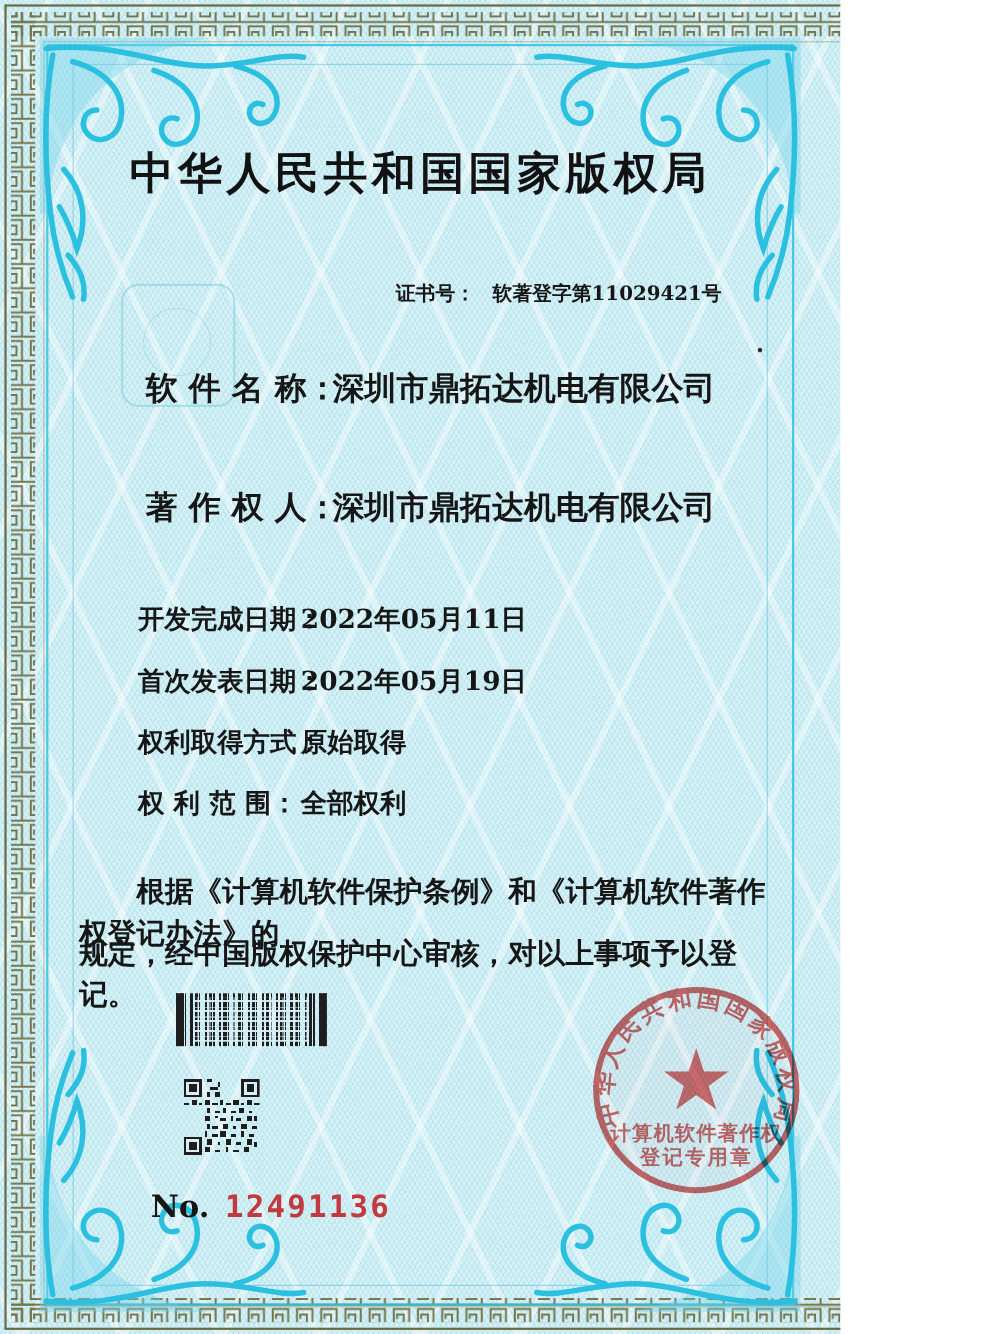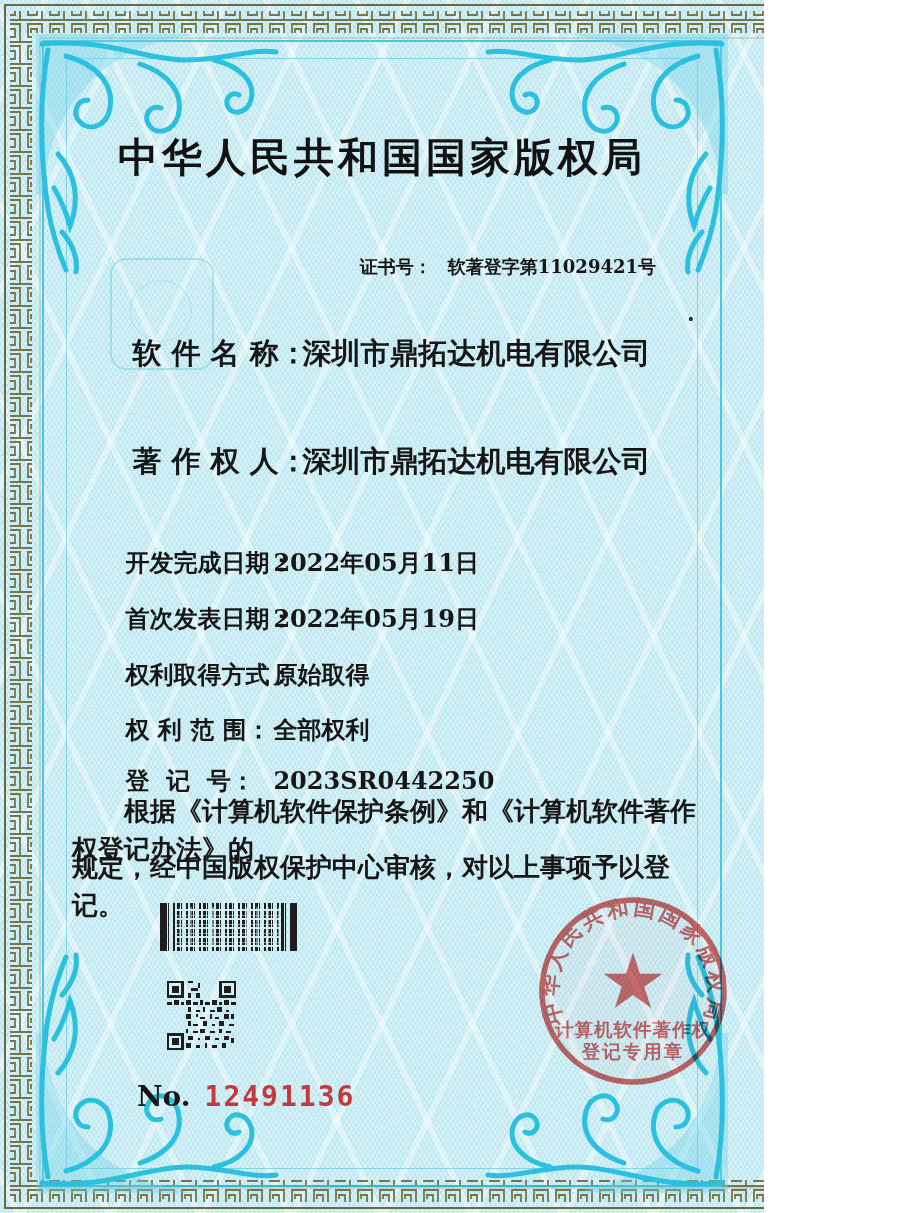--- a/index.html
+++ b/index.html
@@ -155,23 +155,20 @@
   </div>
   <div class="row lower r-pub">
     <span class="label">首次发表日期：</span><span class="value">2022年05月19日</span>
   </div>
   <div class="row lower r-acq">
     <span class="label">权利取得方式：</span><span class="value">原始取得</span>
   </div>
   <div class="row lower r-scope">
     <span class="label">权 利 范 围：</span><span class="value">全部权利</span>
   </div>
-  <div class="row lower r-reg">
-    <span class="label">登  记  号：</span><span class="value">2023SR0442250</span>
-  </div>
 
   <div class="statement st1">根据《计算机软件保护条例》和《计算机软件著作权登记办法》的</div>
   <div class="statement st2">规定，经中国版权保护中心审核，对以上事项予以登记。</div>
 
   <div class="barcode"></div>
   <svg class="qr" viewBox="0 0 29 29" shape-rendering="crispEdges">
     <path fill="#1e1e1e" d="M0,0h7v7h-7z M22,0h7v7h-7z M0,22h7v7h-7z"></path>
     <path fill="#d7f0f5" d="M1,1h5v5h-5z M23,1h5v5h-5z M1,23h5v5h-5z"></path>
     <path fill="#1e1e1e" d="M2,2h3v3h-3z M24,2h3v3h-3z M2,24h3v3h-3z"></path>
     <path fill="#1e1e1e" d="M9,0h2v1h-2z M13,1h1v2h-1z M10,3h3v1h-3z M9,5h1v2h-1z M12,5h2v2h-2z

